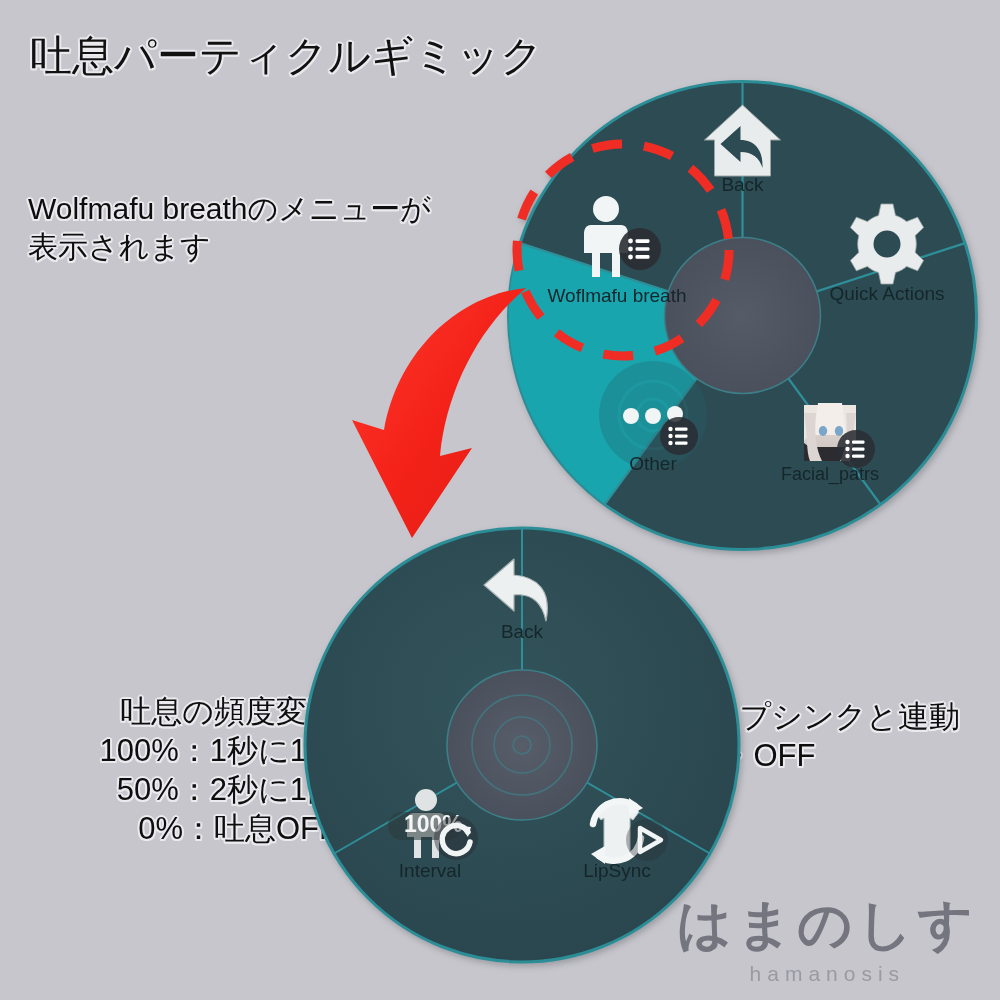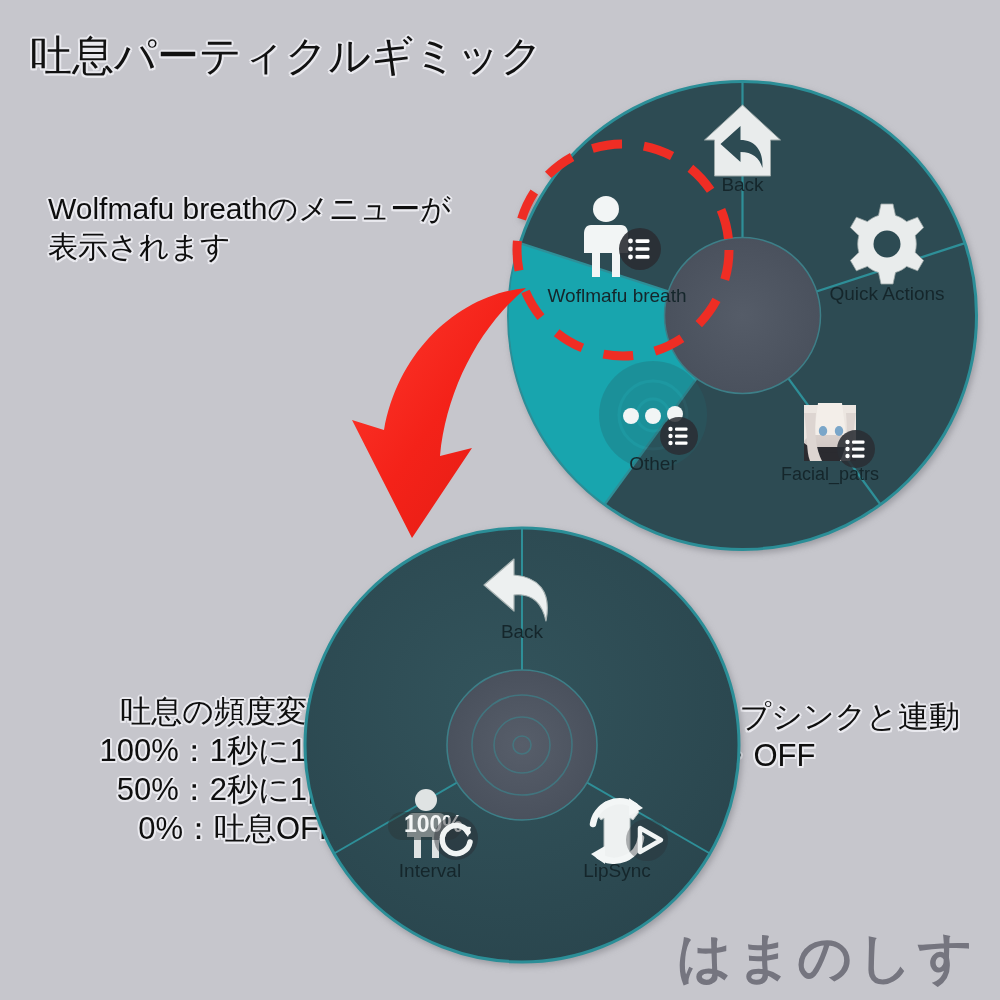--- a/index.html
+++ b/index.html
@@ -33,21 +33,20 @@
     color: #0e0e0e;
     white-space: pre-line;
     text-shadow:
       2px 0 0 #eaeaef, -2px 0 0 #eaeaef, 0 2px 0 #eaeaef, 0 -2px 0 #eaeaef,
       1.5px 1.5px 0 #eaeaef, -1.5px 1.5px 0 #eaeaef, 1.5px -1.5px 0 #eaeaef, -1.5px -1.5px 0 #eaeaef;
   }
   #anno-top {
     left: 28px; top: 190px;
     font-size: 30px;
     line-height: 1.28;
-    margin-left: 20px;
   }
   #anno-left {
     left: 18px; top: 692px;
     width: 320px;
     text-align: right;
     font-size: 31px;
     line-height: 1.26;
   }
   #anno-right {
     left: 676px; top: 697px;
@@ -331,13 +330,14 @@
           <path d="M-7,-12 L14,0 L-7,12 Z" fill="none" stroke="#f1f4f4" stroke-width="4.5" stroke-linejoin="round"></path>
         </g>
       </g>
       <text class="seg-label" x="315" y="352">LipSync</text>
     </g>
   </svg>
 </div>
 
 <div id="watermark">
   <span id="wm-jp">はまのしす</span>
+  <span id="wm-en">hamanosis</span>
 </div>
 
 </body></html>

